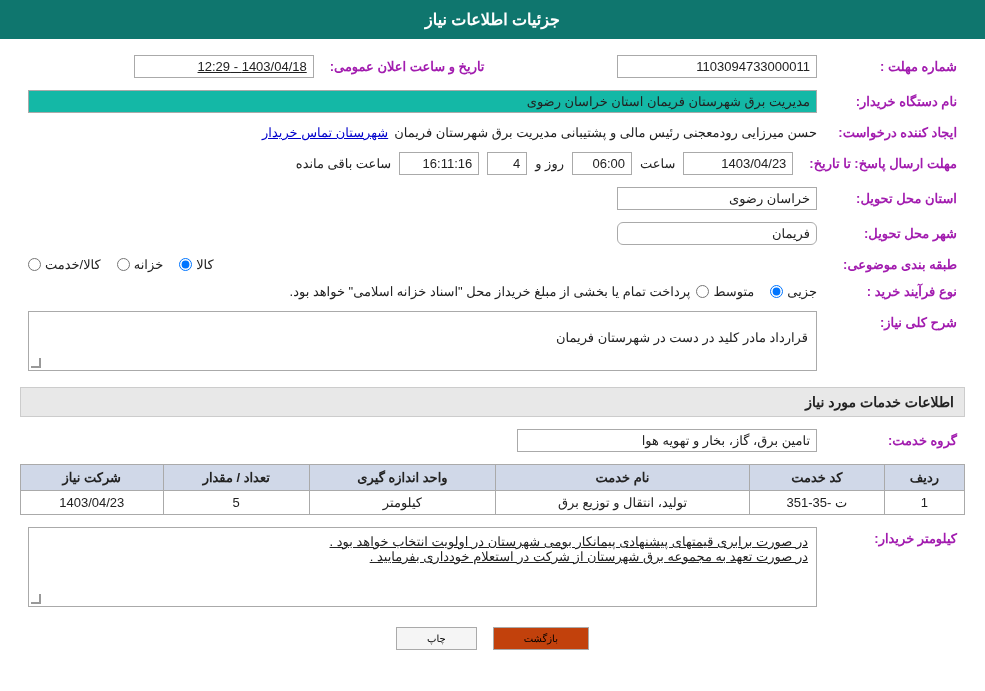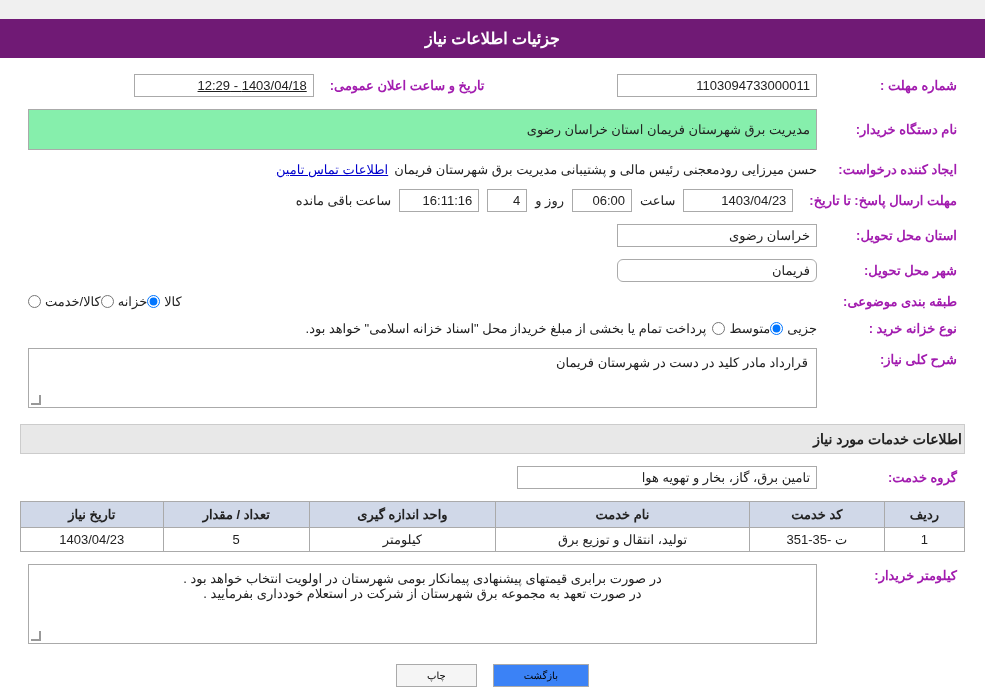--- a/index.html
+++ b/index.html
@@ -10,35 +10,34 @@
       font-size: 13px;
       color: #222;
     }
     .page-wrapper {
       width: 985px;
       min-height: 691px;
       background: #fff;
       margin: 0 auto;
     }
     .header-bar {
-      background: #701a75;
+      background: #0f766e;
       color: #fff;
       text-align: center;
       padding: 10px 14px;
       font-size: 16px;
       font-weight: bold;
-      margin-top: 19px;
     }
     .main-content {
       padding: 12px 20px;
     }
     .section-title {
       background: #e8e8e8;
       border: 1px solid #ccc;
-      padding: 6px 2px;
+      padding: 6px 10px;
       font-weight: bold;
       margin: 12px 0 8px 0;
       text-align: right;
       font-size: 14px;
     }
     .info-table {
       width: 100%;
       border-collapse: collapse;
       margin-bottom: 4px;
     }
@@ -60,55 +59,55 @@
       border: 1px solid #aaa;
       background: #fff;
       padding: 3px 6px;
       display: inline-block;
       min-width: 120px;
       text-align: right;
     }
     .input-wide {
       width: 100%;
       border: 1px solid #aaa;
-      background: #86efac;
-      padding: 12px 6px;
+      background: #14b8a6;
+      padding: 3px 6px;
       display: block;
       text-align: right;
     }
     .row-flex {
       display: flex;
       align-items: center;
       gap: 6px;
       flex-wrap: wrap;
     }
     .link-blue {
       color: #0000cc;
       text-decoration: underline;
       cursor: pointer;
     }
     .radio-group {
       display: flex;
-      gap: 0;
+      gap: 16px;
       align-items: center;
       flex-direction: row-reverse;
     }
     .radio-item {
       display: flex;
       align-items: center;
       gap: 4px;
     }
     .radio-input {
       margin: 0;
     }
     .desc-box {
       border: 1px solid #aaa;
       background: #fff;
       min-height: 60px;
-      padding: 6px 8px;
+      padding: 18px 8px;
       text-align: right;
       width: 100%;
       position: relative;
     }
     .desc-box-corner {
       position: absolute;
       bottom: 2px;
       left: 2px;
       width: 10px;
       height: 10px;
@@ -146,30 +145,31 @@
       padding: 5px 30px;
       border: 1px solid #aaa;
       cursor: pointer;
       font-family: Tahoma, Arial, sans-serif;
       font-size: 10px;
     }
     .btn-print {
       background: #f5f5f5;
     }
     .btn-back {
-      background: #3b82f6;
+      background: #c2410c;
     }
     .notes-box {
       border: 1px solid #aaa;
       background: #fff;
       min-height: 80px;
       padding: 6px 8px;
-      text-align: center;
+      text-align: right;
       width: 100%;
       position: relative;
+      text-decoration: underline;
     }
     .row-inline {
       display: flex;
       align-items: center;
       gap: 8px;
     }
   </style>
 </head>
 <body>
 
@@ -207,21 +207,21 @@
     </tbody>
       </table>
 
     <table class="info-table">
       <tbody>
           <tr>
         <td class="label-cell">ایجاد کننده درخواست:</td>
         <td class="value-cell">
           <div class="row-flex">
             <span>حسن میرزایی رودمعجنی رئیس مالی و پشتیبانی مدیریت برق شهرستان فریمان</span>
-            <span class="link-blue">اطلاعات تماس تامین</span>
+            <span class="link-blue">شهرستان تماس خریدار</span>
           </div>
         </td>
       </tr>
     </tbody>
       </table>
 
     <table class="info-table">
       <tbody>
           <tr>
         <td class="label-cell">مهلت ارسال پاسخ: تا تاریخ:</td>
@@ -282,21 +282,21 @@
             </div>
           </div>
         </td>
       </tr>
     </tbody>
       </table>
 
     <table class="info-table">
       <tbody>
           <tr>
-        <td class="label-cell">نوع خزانه خرید :</td>
+        <td class="label-cell">نوع فرآیند خرید :</td>
         <td class="value-cell">
           <div class="row-flex">
             <div class="radio-group">
               <div class="radio-item">
                 <span>متوسط</span>
                 <input type="radio" class="radio-input" name="purchase" style="">
               </div>
               <div class="radio-item">
                 <span>جزیی</span>
                 <input type="radio" class="radio-input" name="purchase" checked="" style="">
@@ -337,21 +337,21 @@
       </table>
 
     <table class="service-table">
       <thead>
         <tr>
           <th>ردیف</th>
           <th>کد خدمت</th>
           <th>نام خدمت</th>
           <th>واحد اندازه گیری</th>
           <th>تعداد / مقدار</th>
-          <th>تاریخ نیاز</th>
+          <th>شرکت نیاز</th>
         </tr>
       </thead>
       <tbody id="service-table-body">
       <tr>
       <td>1</td>
       <td>ت -35-351</td>
       <td>تولید، انتقال و توزیع برق</td>
       <td>کیلومتر</td>
       <td>5</td>
       <td>1403/04/23</td>

